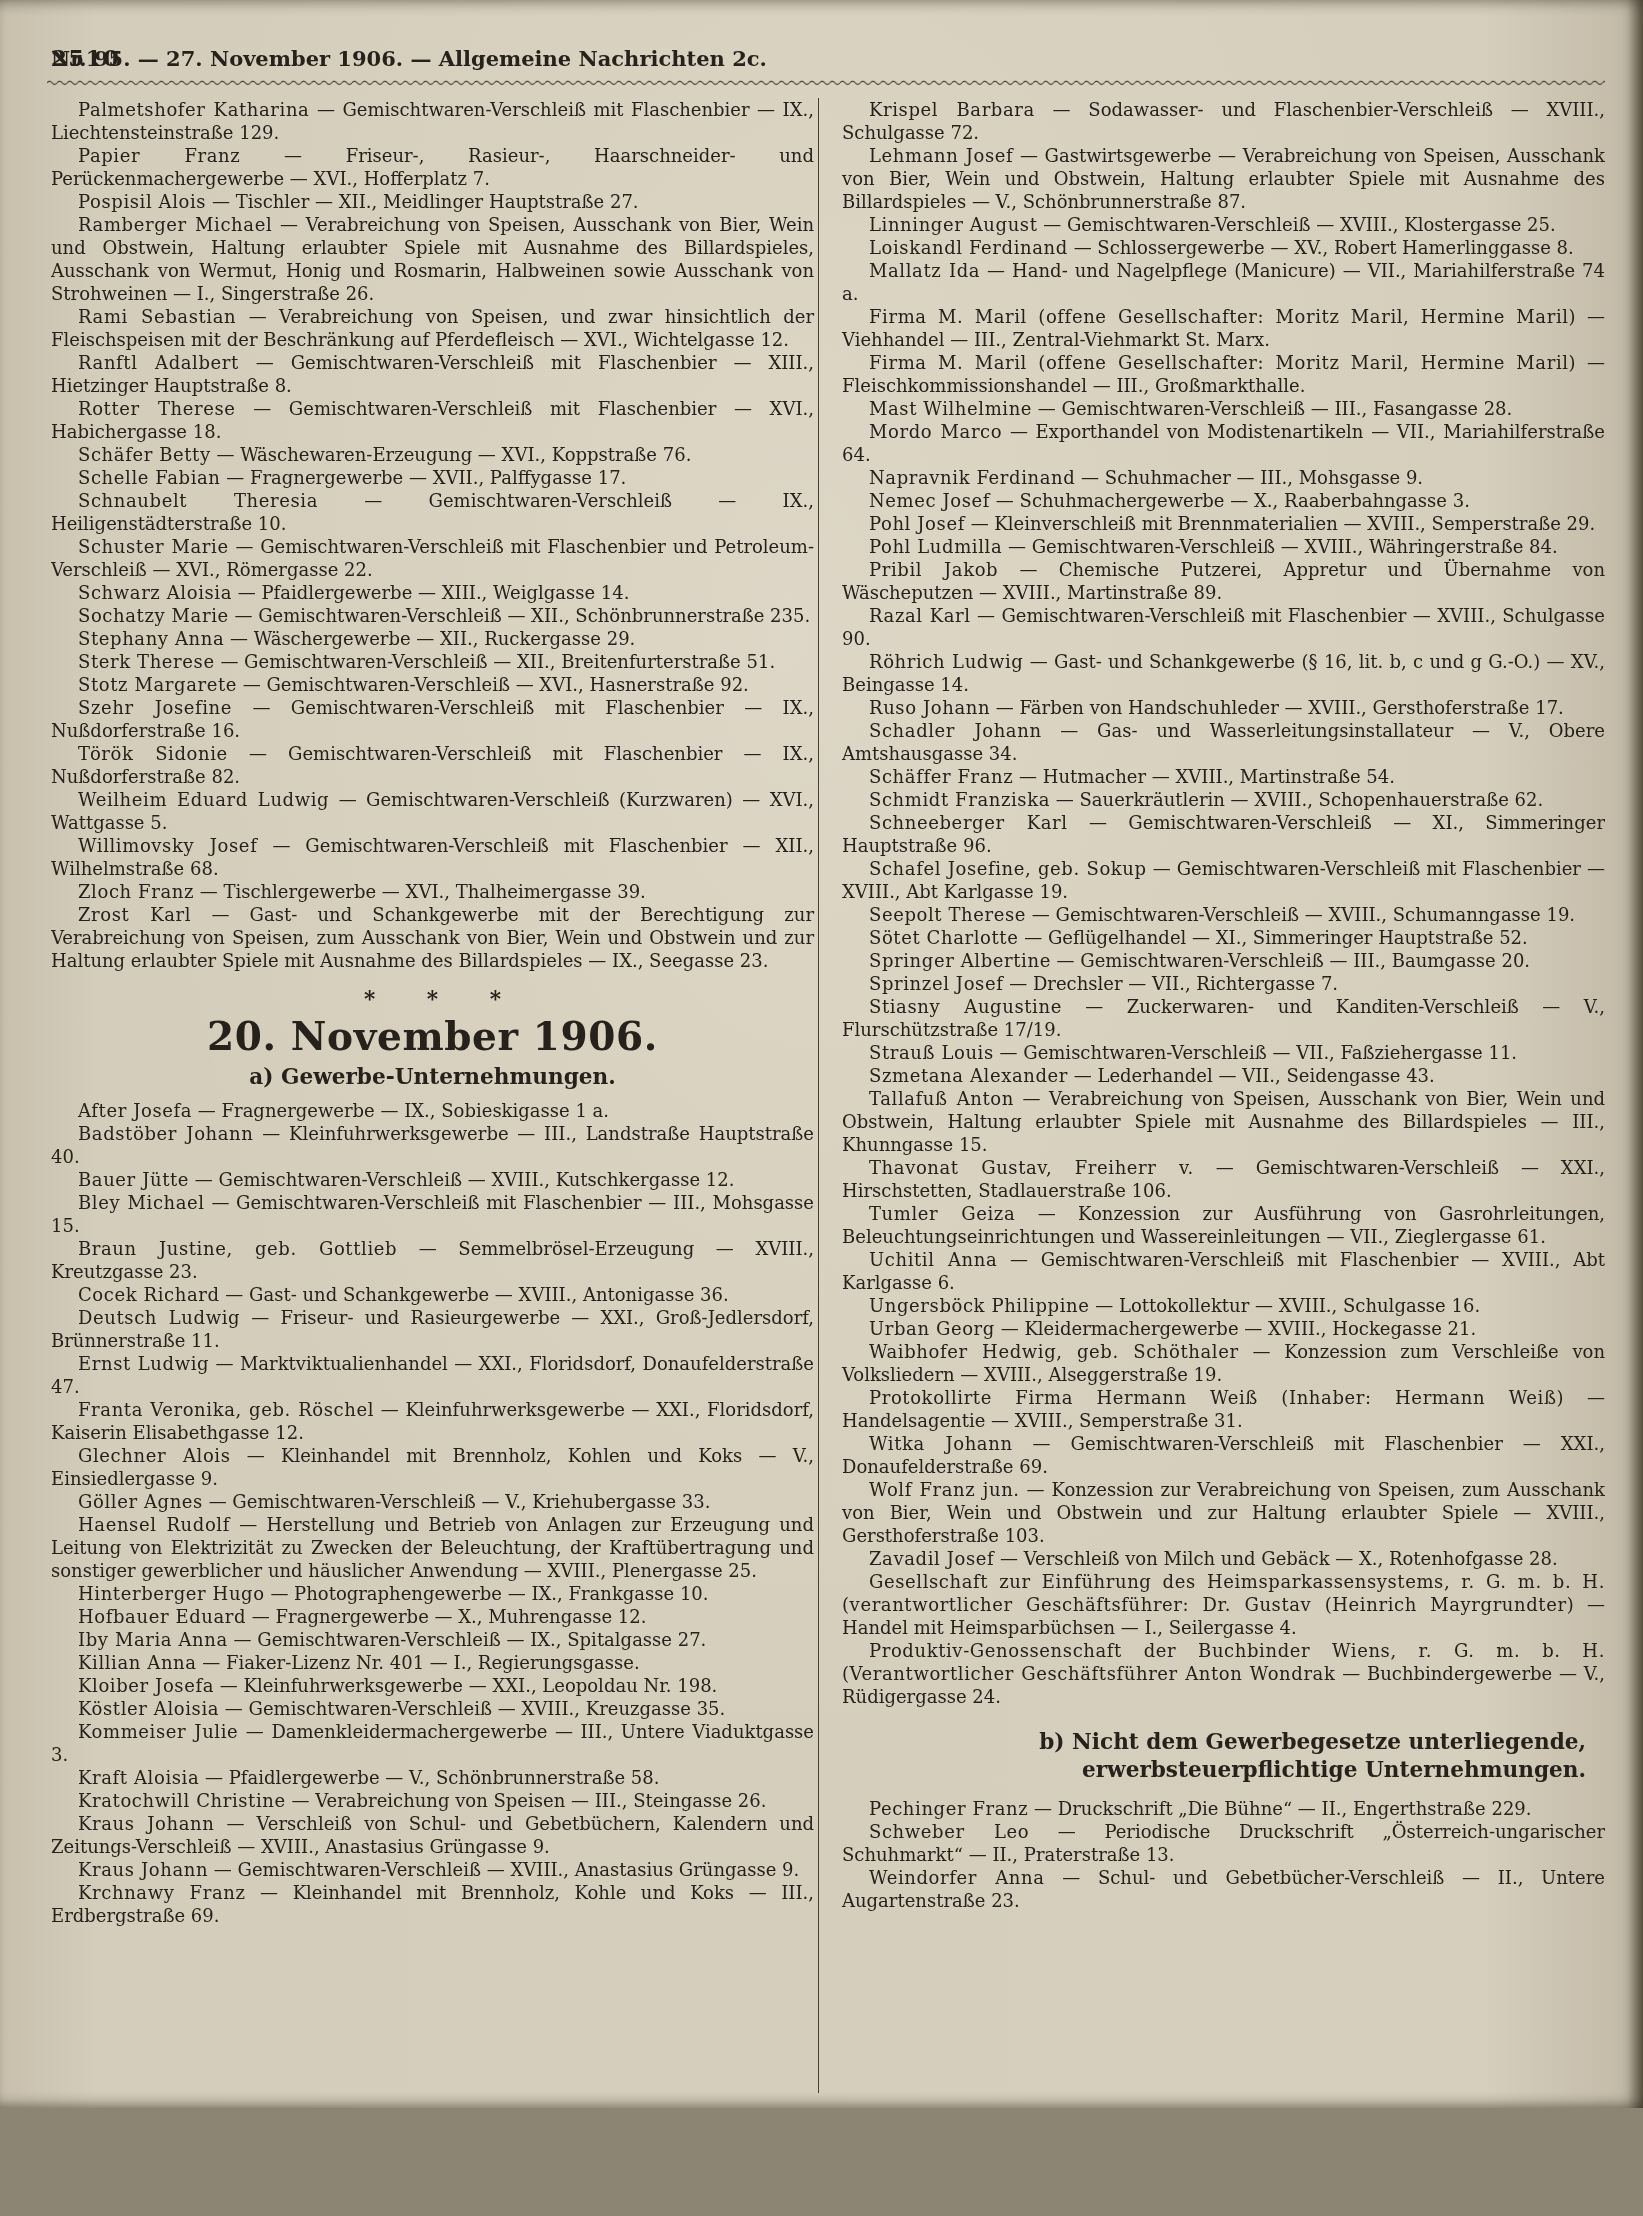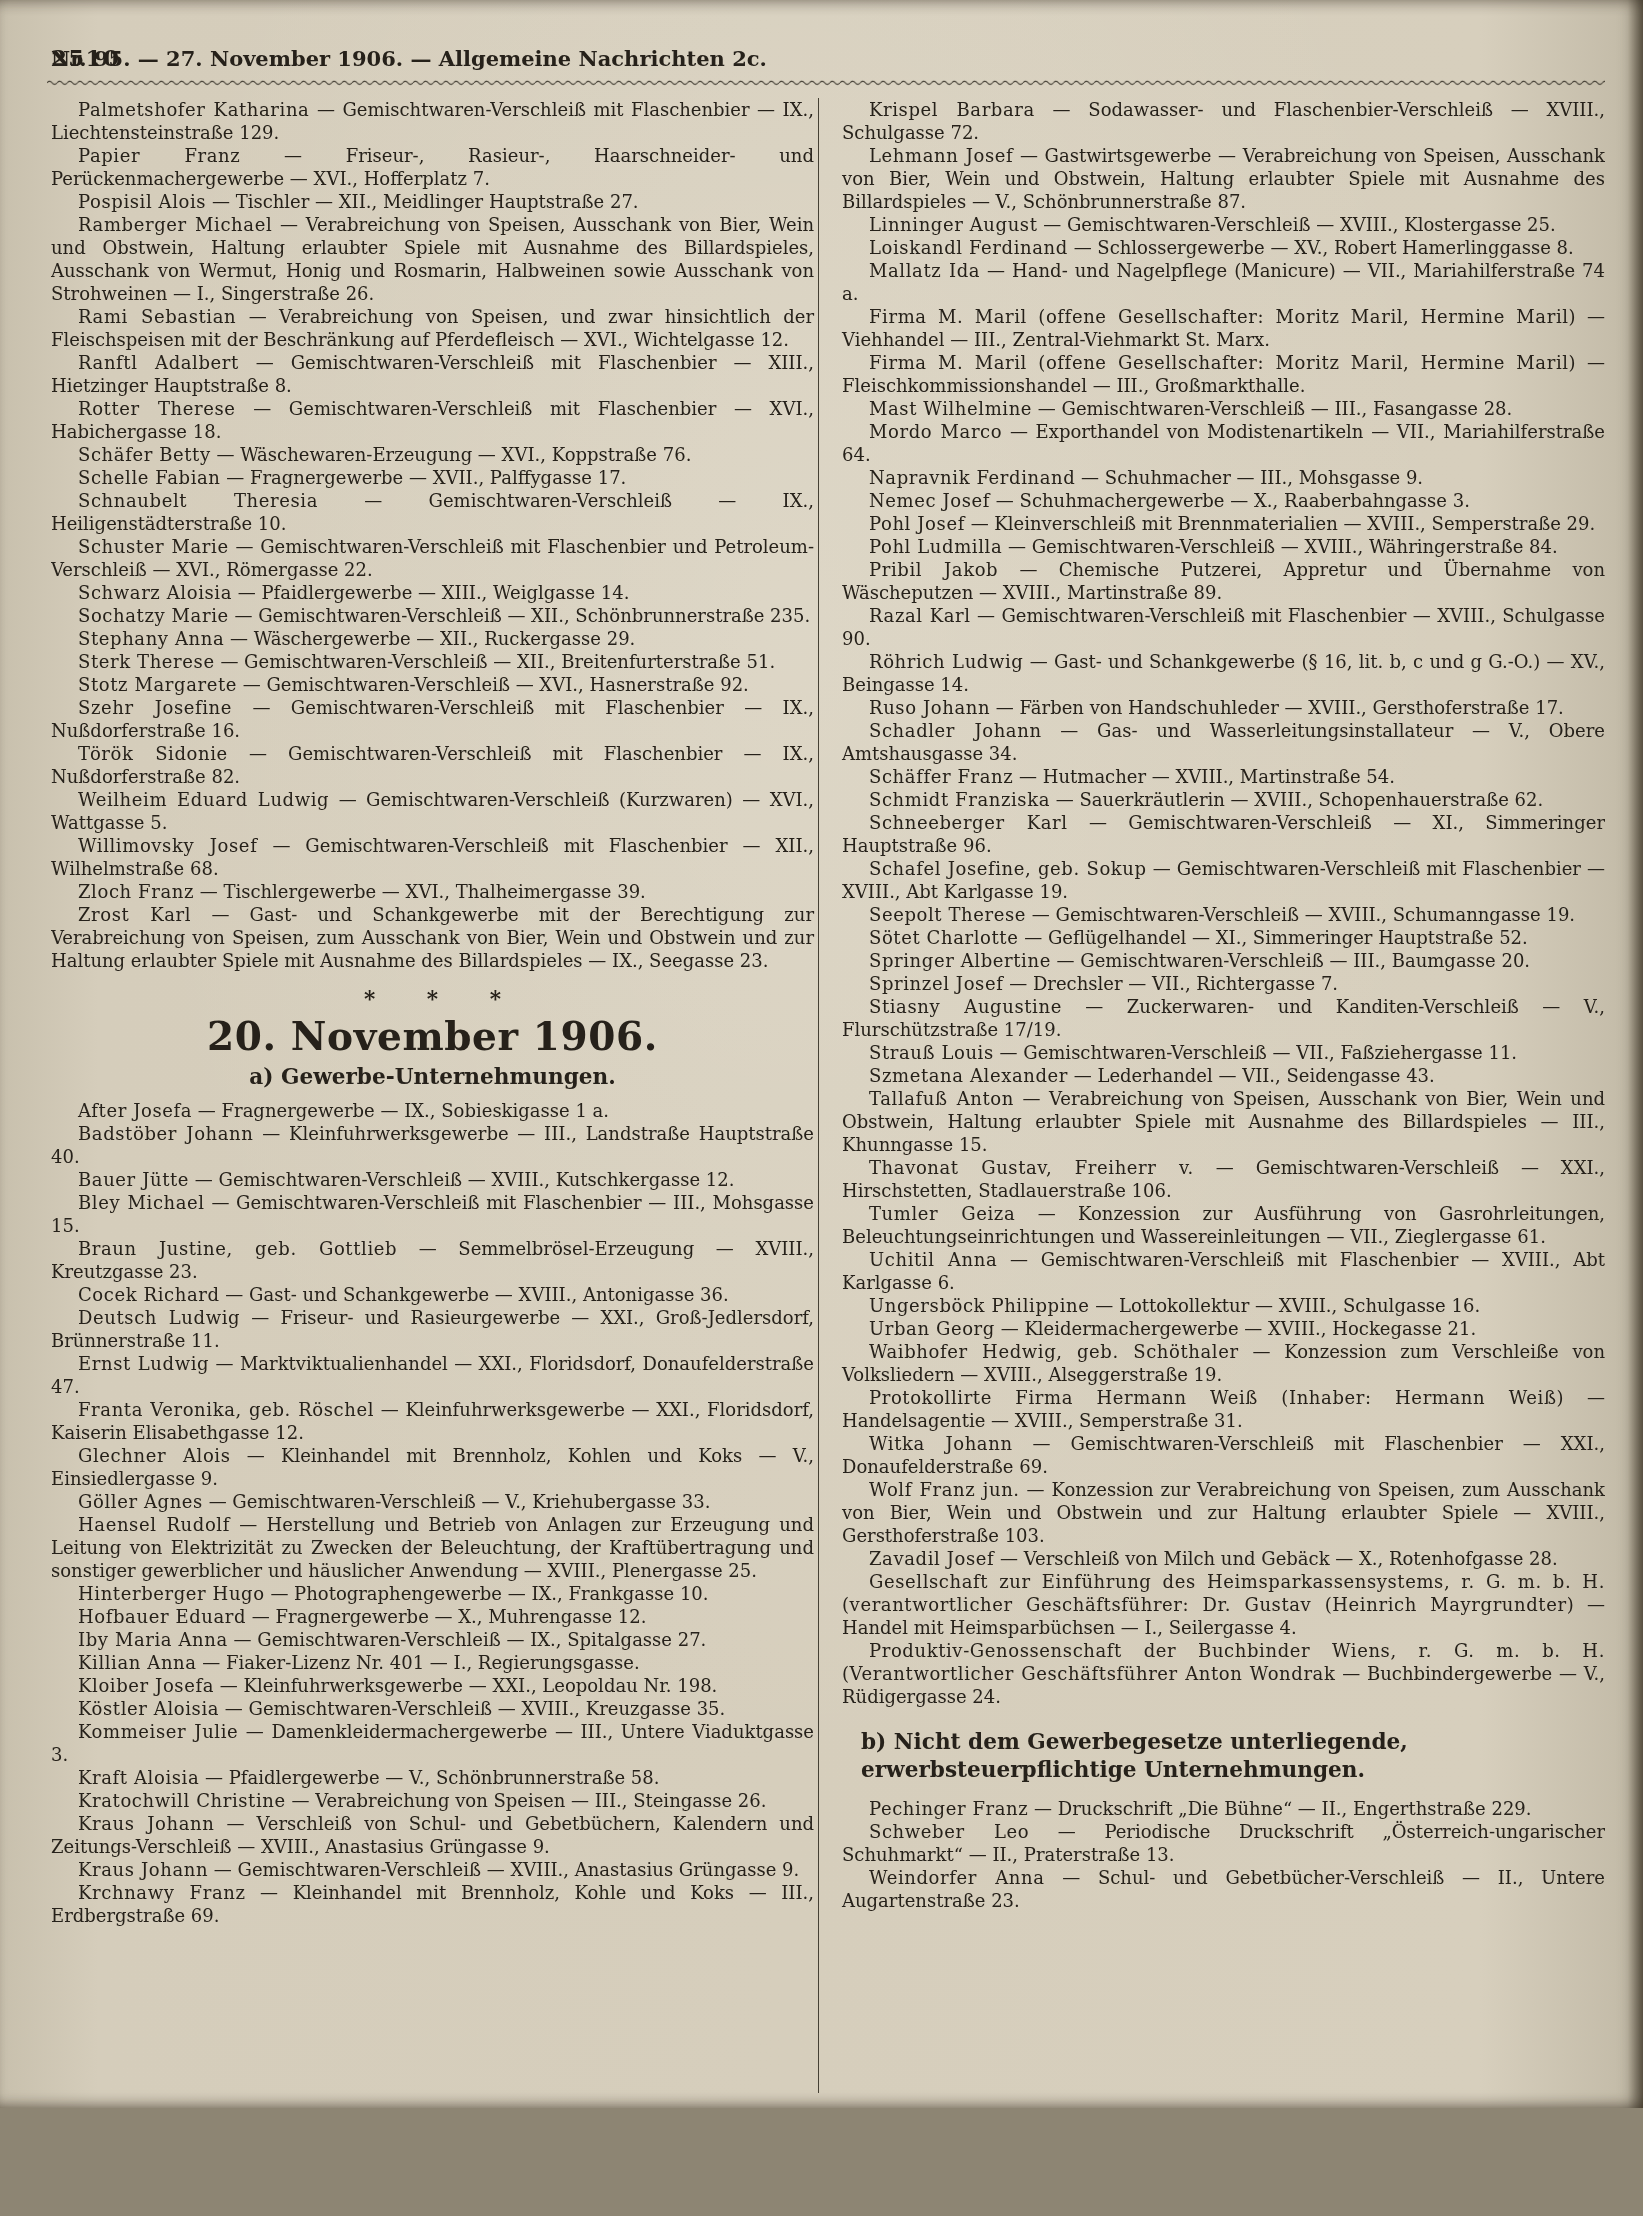--- a/index.html
+++ b/index.html
@@ -19,21 +19,21 @@
   .wavy{position:absolute;top:79px;left:47px;width:1558px;height:7.6px}
   .columns{position:absolute;top:98px;left:51px;right:39px;bottom:15.3px;display:flex}
   .col{width:50%;overflow:hidden}
   .col-left{padding-right:4px;border-right:1.3px solid #454034}
   .col-right{padding-left:23px}
   .entry{font-size:18px;line-height:23px;text-align:justify;text-indent:27px;margin:0}
   .entry-name{letter-spacing:0.6px}
   .stars{text-align:center;font-size:21.6px;line-height:28px;word-spacing:44px;margin:12.7px 0 2.5px;font-weight:bold}
   .date-heading{text-align:center;font-size:39px;line-height:36px;font-weight:bold;margin:5.1px 0 9px;letter-spacing:0.6px}
   .sec-heading{text-align:center;font-size:21.6px;line-height:27px;font-weight:bold;margin:0 0 9px}
-  .sec-b-heading{text-align:left;font-size:21.6px;line-height:28px;font-weight:bold;margin:20.3px 19px 12.7px}
+  .sec-b-heading{text-align:right;font-size:21.6px;line-height:28px;font-weight:bold;margin:20.3px 19px 12.7px}
 </style>
 </head>
 <body>
 
 <div class="page">
 
   <div class="header">
     <span class="page-number">2510</span>
     <div class="issue-title">Nr. 95. — 27. November 1906. — Allgemeine Nachrichten 2c.</div>
   </div>

